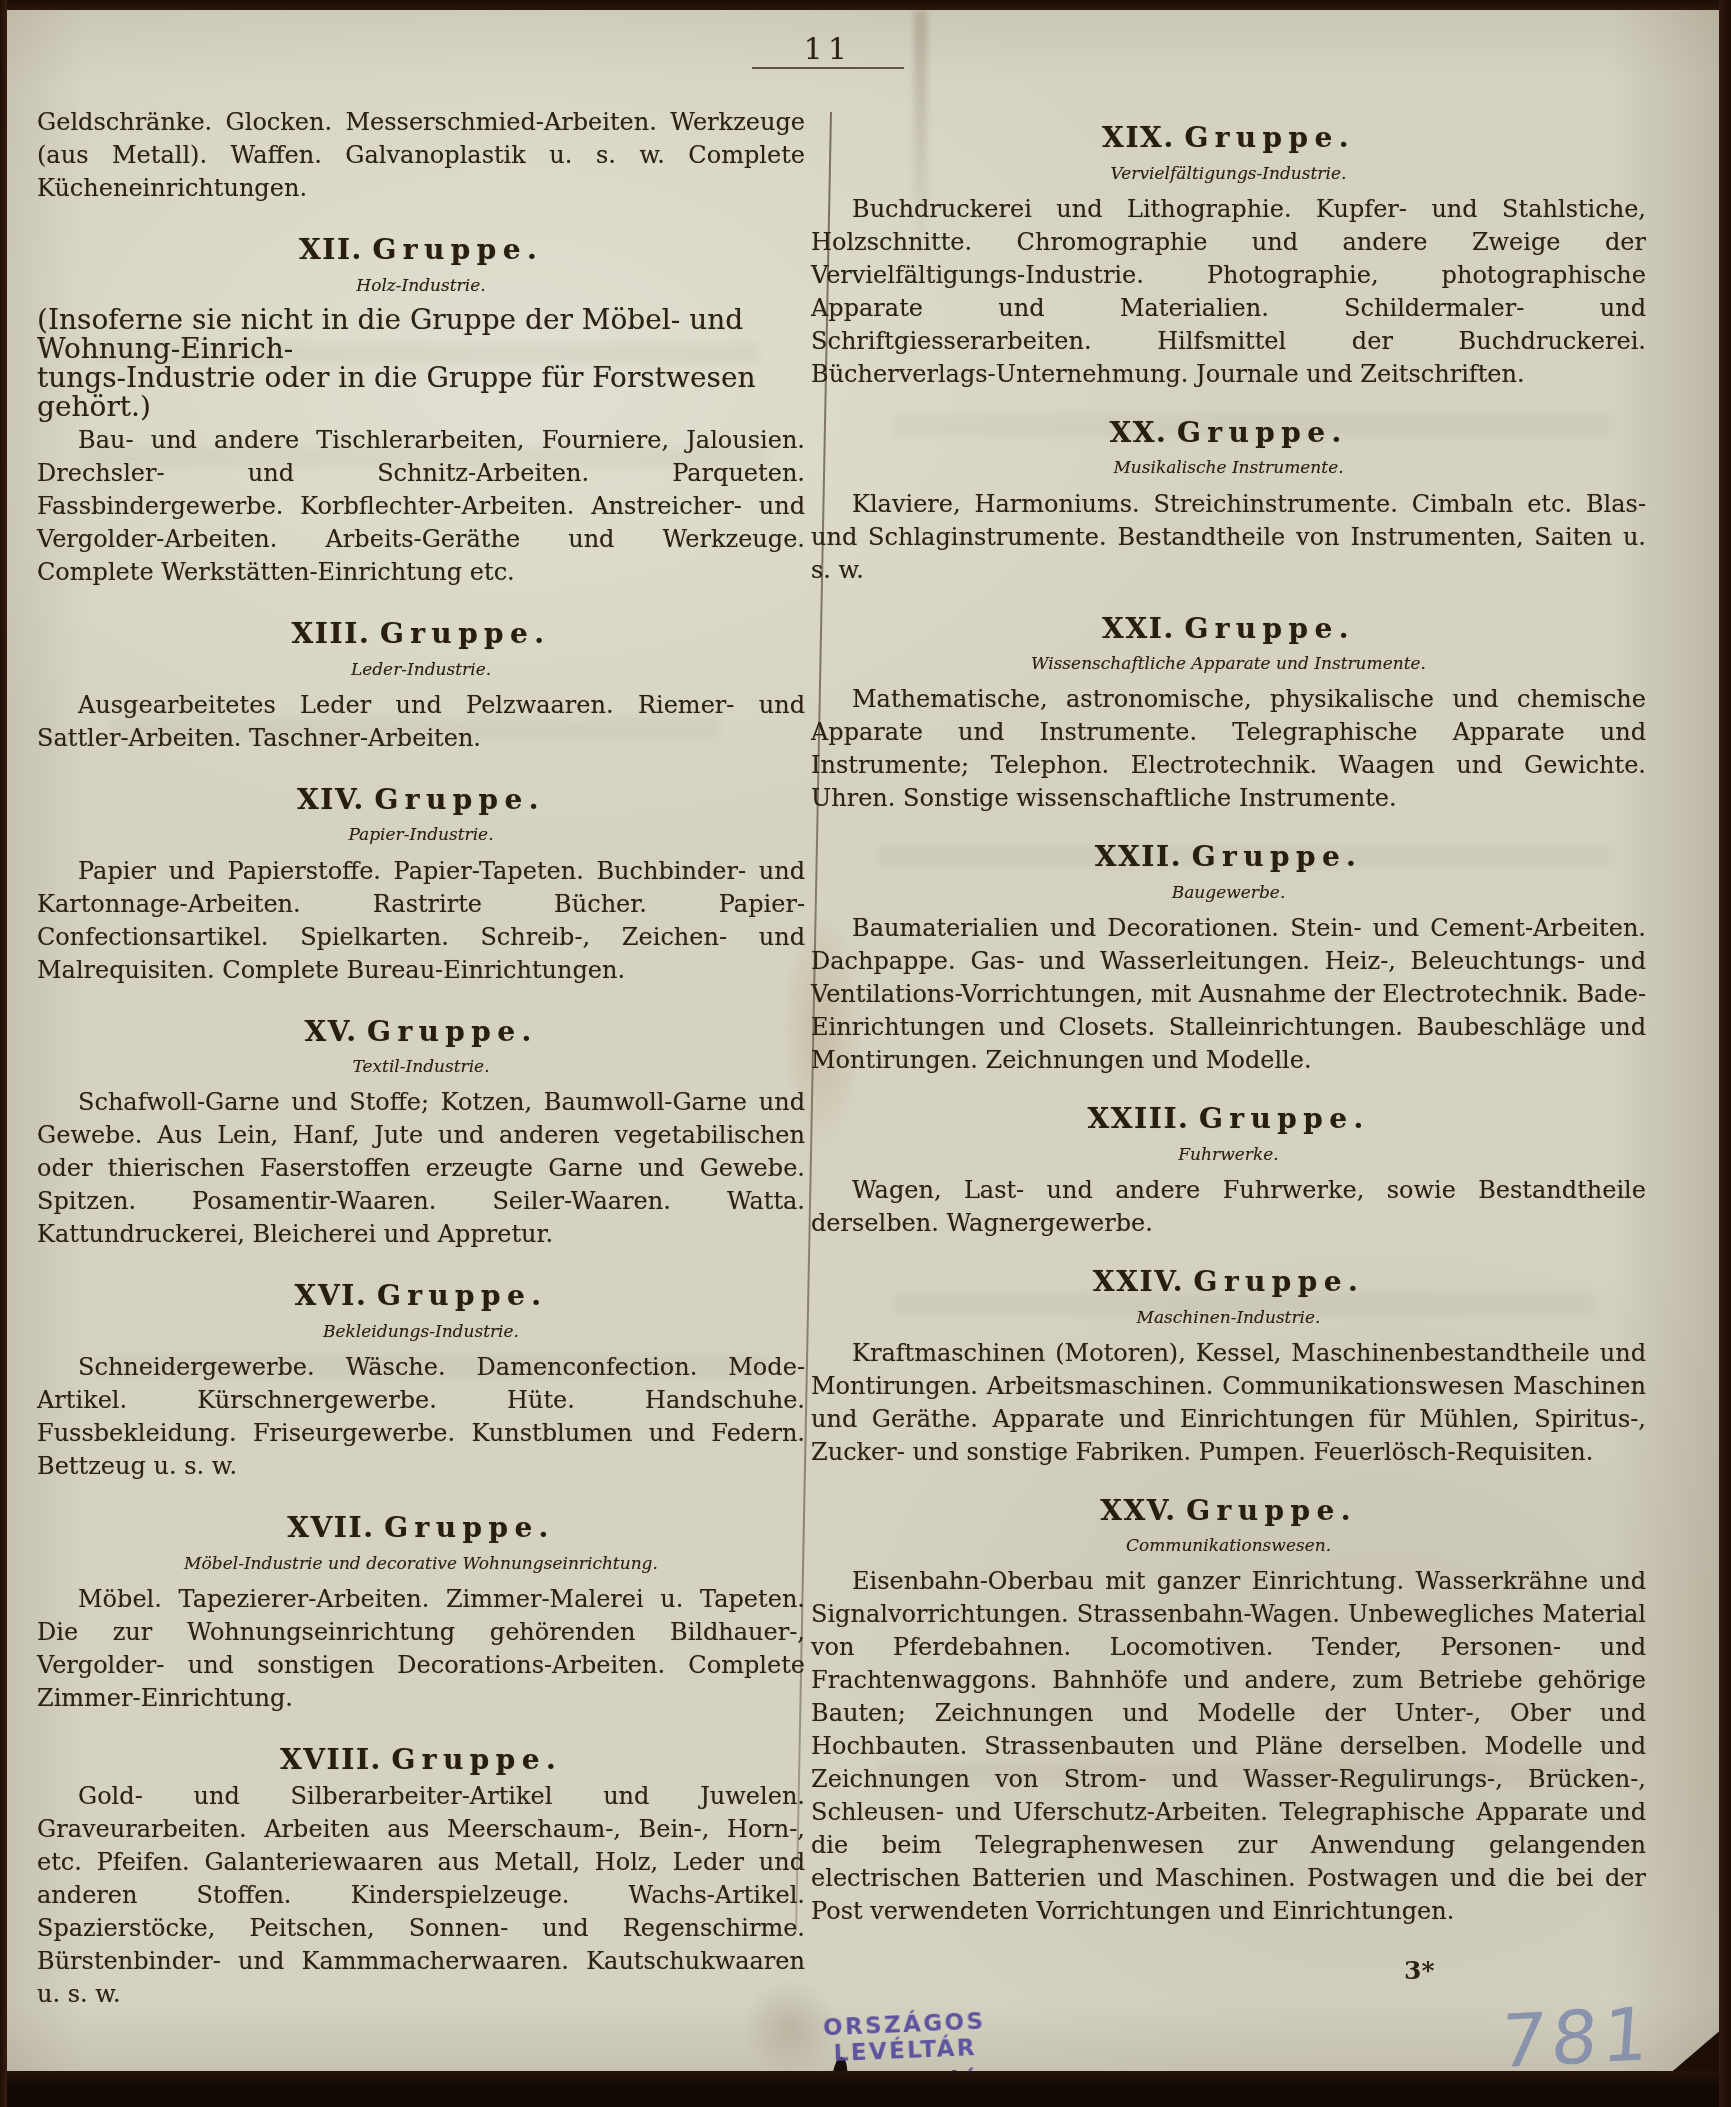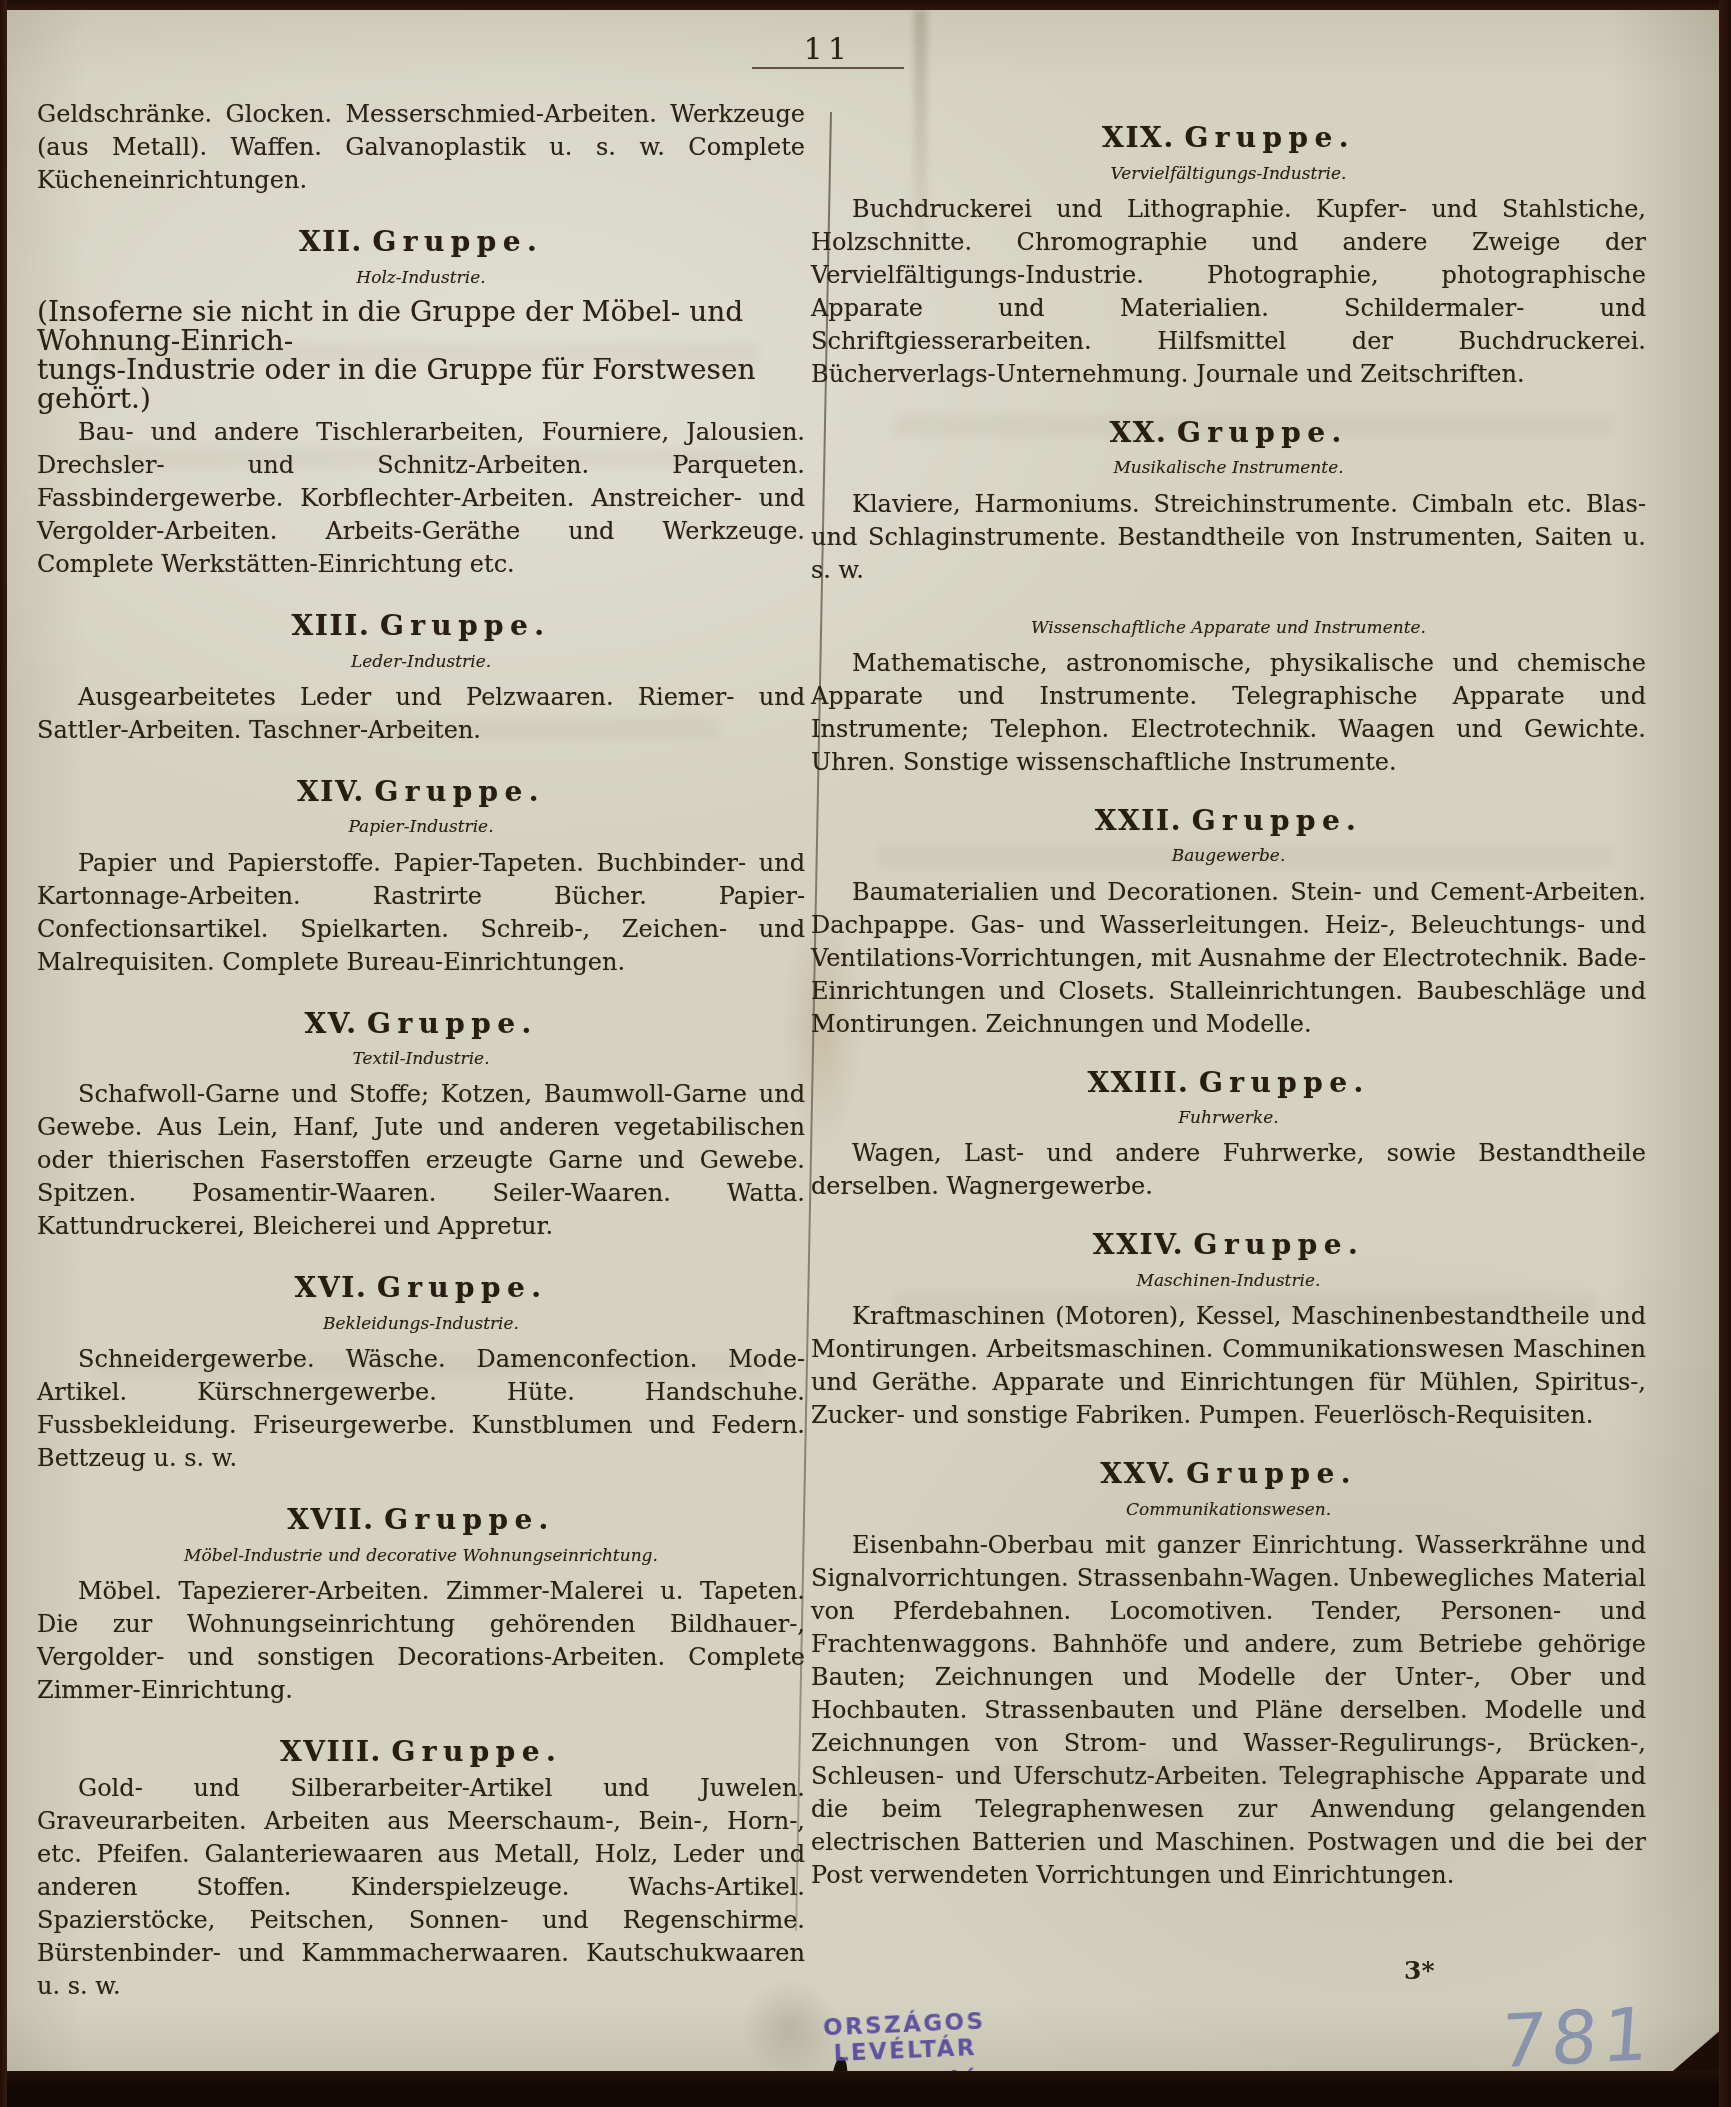--- a/index.html
+++ b/index.html
@@ -23,21 +23,21 @@
   .edge-left{top:0;bottom:0;left:0;width:7.2px;background:linear-gradient(90deg,#200f07,#3a1c0f);}
   .edge-right{top:0;bottom:0;right:0;width:12px;background:linear-gradient(270deg,#1c0d05,#321810);}
   .corner-br{position:absolute;z-index:5;right:8px;bottom:32px;width:0;height:0;
     border-bottom:48px solid #1c0e06;border-left:56px solid transparent;}
   
   .pagenum{position:absolute;z-index:2;left:752px;top:32px;width:152px;text-align:center;
     font-size:29.5px;letter-spacing:5.6px;padding-bottom:1px;
     border-bottom:2.4px solid rgba(55,42,28,0.75);}
   
   .col{position:absolute;z-index:2;font-size:24px;line-height:33px;text-align:justify;}
-  .col-left{left:37px;top:98px;width:768px;}
+  .col-left{left:37px;top:106px;width:768px;}
   .col-right{left:811px;top:120px;width:835px;}
   .intro{margin:0;text-indent:0;}
   .group{margin-top:27px;}
   .col-right .group{margin-top:24px;}
   .col-right .group:first-child{margin-top:0;}
   .g-head{margin:0 0 1.6px;font-size:28px;line-height:35px;font-weight:bold;text-align:center;color:#271d10;}
   .g-num{letter-spacing:1.6px;}
   .g-word{letter-spacing:6.4px;margin-left:9.6px;}
   .g-sub{font-style:italic;font-size:17px;line-height:33px;text-align:center;white-space:pre-line;margin:0 0 3.2px;}
   .g-note{font-size:28px;line-height:29px;text-align:left;white-space:pre-line;margin:1.6px 0 1.6px;}
@@ -157,20 +157,21 @@
       <p class="para">Buchdruckerei und Lithographie. Kupfer- und Stahlstiche, Holzschnitte. Chromographie und andere Zweige der Vervielfältigungs-Industrie. Photographie, photographische Apparate und Materialien. Schildermaler- und Schriftgiesserarbeiten. Hilfsmittel der Buchdruckerei. Bücherverlags-Unternehmung. Journale und Zeitschriften.</p>
     </section>
 
     <section class="group">
       <h2 class="g-head"><span class="g-num">XX.</span><span class="g-word">Gruppe.</span></h2>
       <div class="g-sub">Musikalische Instrumente.</div>
       <p class="para">Klaviere, Harmoniums. Streichinstrumente. Cimbaln etc. Blas- und Schlaginstrumente. Bestandtheile von Instrumenten, Saiten u. s. w.</p>
     </section>
 
     <section class="group">
+      <h2 class="g-head"><span class="g-num">XXI.</span><span class="g-word">Gruppe.</span></h2>
       <div class="g-sub">Wissenschaftliche Apparate und Instrumente.</div>
       <p class="para">Mathematische, astronomische, physikalische und chemische Apparate und Instrumente. Telegraphische Apparate und Instrumente; Telephon. Electrotechnik. Waagen und Gewichte. Uhren. Sonstige wissenschaftliche Instrumente.</p>
     </section>
 
     <section class="group">
       <h2 class="g-head"><span class="g-num">XXII.</span><span class="g-word">Gruppe.</span></h2>
       <div class="g-sub">Baugewerbe.</div>
       <p class="para">Baumaterialien und Decorationen. Stein- und Cement-Arbeiten. Dachpappe. Gas- und Wasserleitungen. Heiz-, Beleuchtungs- und Ventilations-Vorrichtungen, mit Ausnahme der Electrotechnik. Bade-Einrichtungen und Closets. Stalleinrichtungen. Baubeschläge und Montirungen. Zeichnungen und Modelle.</p>
     </section>
 

